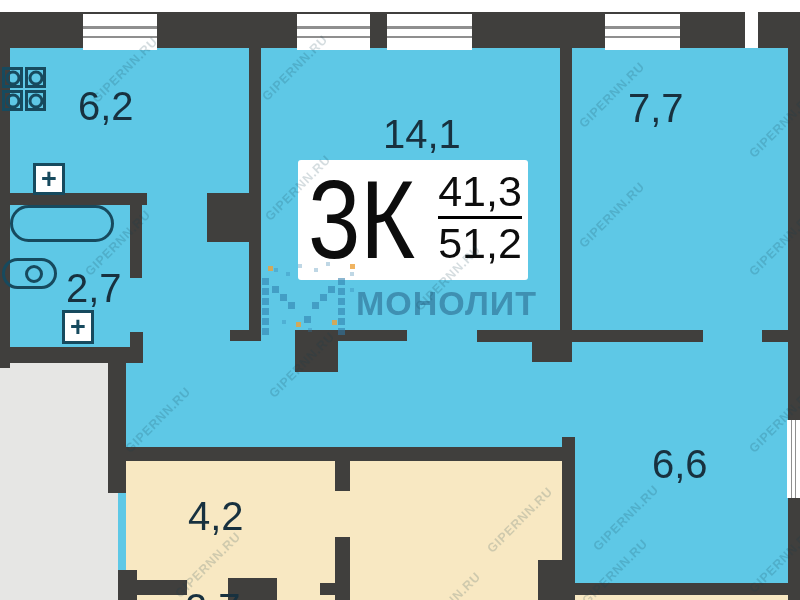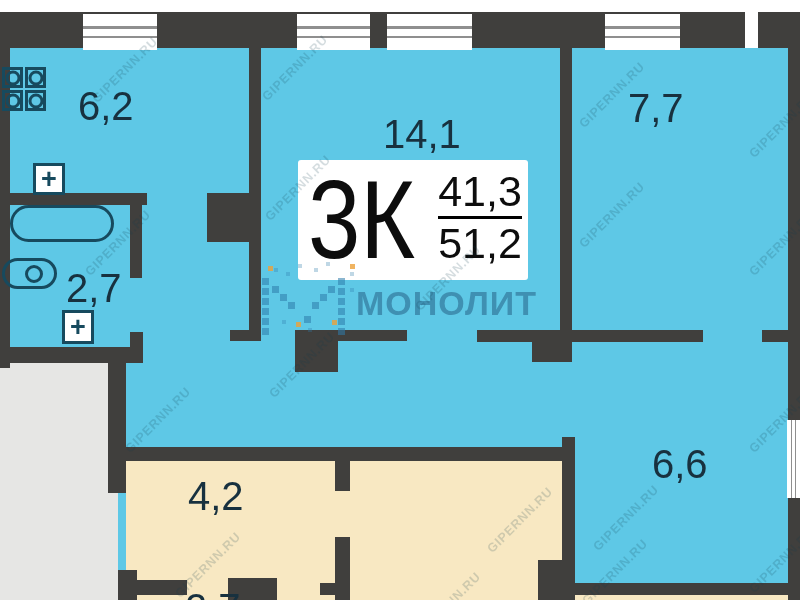--- a/index.html
+++ b/index.html
@@ -126,21 +126,21 @@
   <div id="bathtub" class="fx"></div>
   <div id="toilet" class="fx">
       <i></i>
     </div>
 
   <div class="room-label" style="left:78px;top:86px;">6,2</div>
   <div class="room-label" style="left:383px;top:70px;margin-top:44px;">14,1</div>
   <div class="room-label" style="left:628px;top:88px;">7,7</div>
   <div class="room-label" style="left:66px;top:268px;">2,7</div>
   <div class="room-label" style="left:652px;top:444px;">6,6</div>
-  <div class="room-label" style="left:188px;top:476px;">4,2</div>
+  <div class="room-label" style="left:188px;top:496px;">4,2</div>
   <div class="room-label" style="left:185px;top:588px;">2,7</div>
 
   <div id="title-box">
     <span id="title-type">3К</span>
     <div id="title-frac">
       <div class="num">41,3</div>
       <div class="bar"></div>
       <div class="num">51,2</div>
     </div>
   </div>

